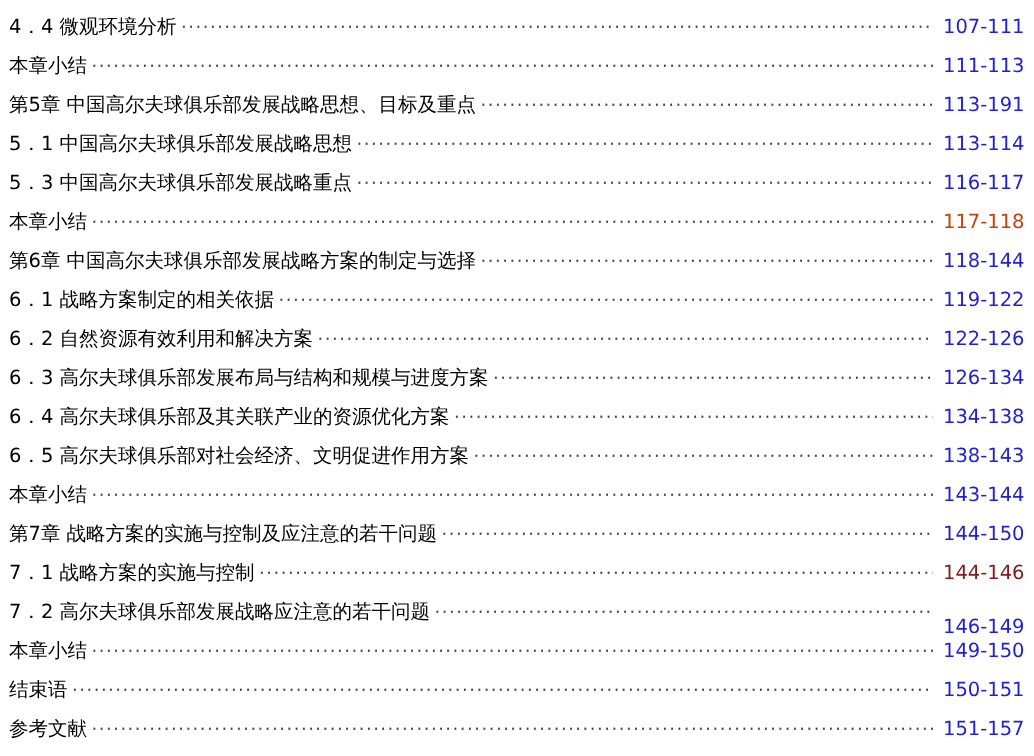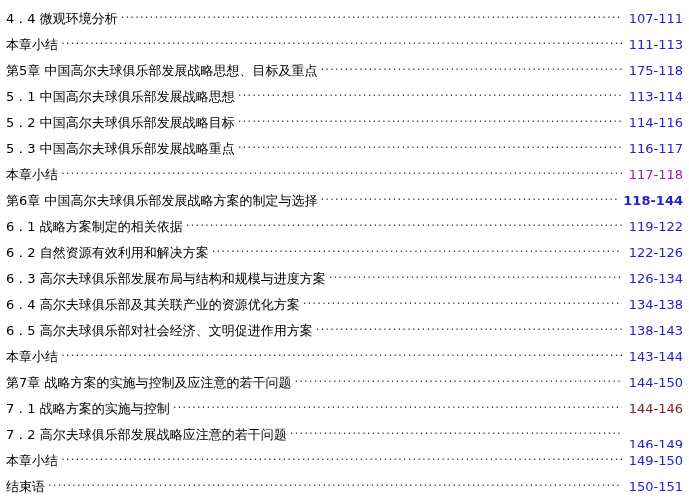--- a/index.html
+++ b/index.html
@@ -70,46 +70,41 @@
       <span class="toc-page" style="color: rgb(34, 34, 204);">107-111</span>
     </div>
     <div class="toc-row lvl-2">
       <span class="toc-title">本章小结</span>
       <span class="toc-dots"></span>
       <span class="toc-page" style="color: rgb(34, 34, 204);">111-113</span>
     </div>
     <div class="toc-row lvl-1">
       <span class="toc-title">第5章 中国高尔夫球俱乐部发展战略思想、目标及重点</span>
       <span class="toc-dots"></span>
-      <span class="toc-page" style="color: rgb(34, 34, 204);">175-118</span>
+      <span class="toc-page" style="color: rgb(34, 34, 204);">113-191</span>
     </div>
     <div class="toc-row lvl-2">
       <span class="toc-title">5．1 中国高尔夫球俱乐部发展战略思想</span>
       <span class="toc-dots"></span>
       <span class="toc-page" style="color: rgb(34, 34, 204);">113-114</span>
-    </div>
-    <div class="toc-row lvl-2">
-      <span class="toc-title">5．2 中国高尔夫球俱乐部发展战略目标</span>
-      <span class="toc-dots"></span>
-      <span class="toc-page" style="color: rgb(34, 34, 204);">114-116</span>
     </div>
     <div class="toc-row lvl-2">
       <span class="toc-title">5．3 中国高尔夫球俱乐部发展战略重点</span>
       <span class="toc-dots"></span>
       <span class="toc-page" style="color: rgb(34, 34, 204);">116-117</span>
     </div>
     <div class="toc-row lvl-2">
       <span class="toc-title">本章小结</span>
       <span class="toc-dots"></span>
-      <span class="toc-page" style="color: #a21caf;">117-118</span>
+      <span class="toc-page" style="color: #c2410c;">117-118</span>
     </div>
     <div class="toc-row lvl-1">
       <span class="toc-title">第6章 中国高尔夫球俱乐部发展战略方案的制定与选择</span>
       <span class="toc-dots"></span>
-      <span class="toc-page" style="color: rgb(34, 34, 204); font-weight: bold;">118-144</span>
+      <span class="toc-page" style="color: rgb(34, 34, 204);">118-144</span>
     </div>
     <div class="toc-row lvl-2">
       <span class="toc-title">6．1 战略方案制定的相关依据</span>
       <span class="toc-dots"></span>
       <span class="toc-page" style="color: rgb(34, 34, 204);">119-122</span>
     </div>
     <div class="toc-row lvl-2">
       <span class="toc-title">6．2 自然资源有效利用和解决方案</span>
       <span class="toc-dots"></span>
       <span class="toc-page" style="color: rgb(34, 34, 204);">122-126</span>

